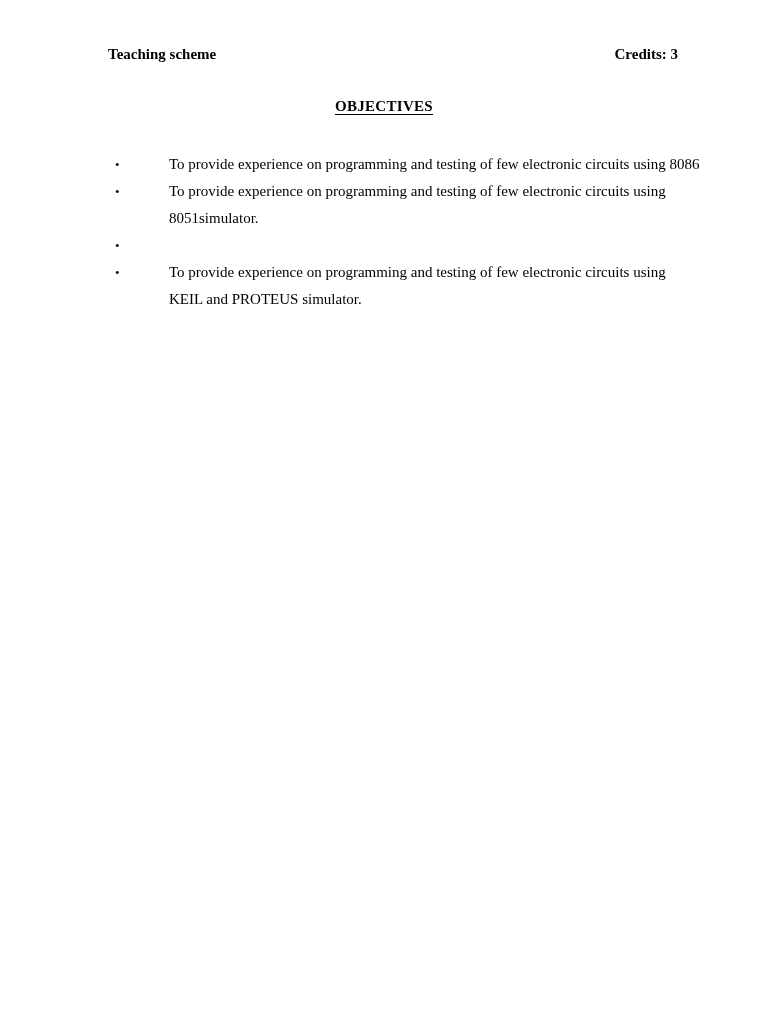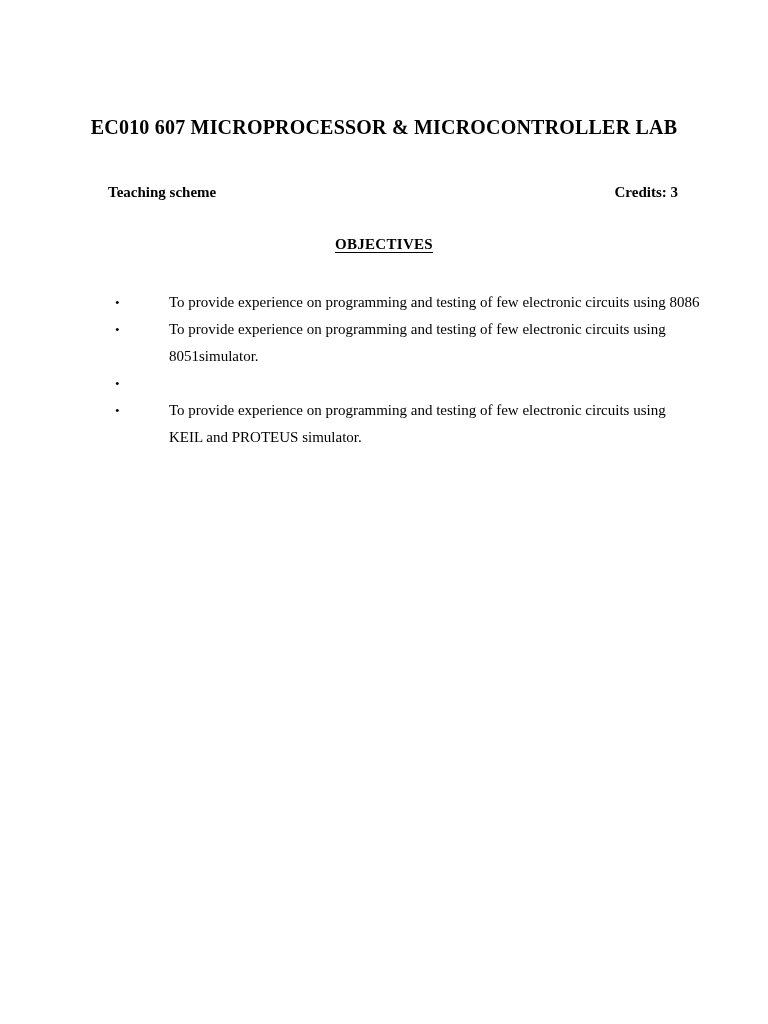--- a/index.html
+++ b/index.html
@@ -78,21 +78,20 @@
     max-width: 590px;
     white-space: pre-line;
     margin-left: 31px;
   }
 </style>
 </head>
 <body>
 
 <div class="page">
 
-  <h1 class="doc-title">EC010 607 MICROPROCESSOR &amp; MICROCONTROLLER LAB</h1>
 
   <div class="scheme-row">
     <span>Teaching scheme</span>
     <span>Credits: 3</span>
   </div>
 
 
   <h2 class="objectives-heading">
     <span>OBJECTIVES</span>
   </h2>

